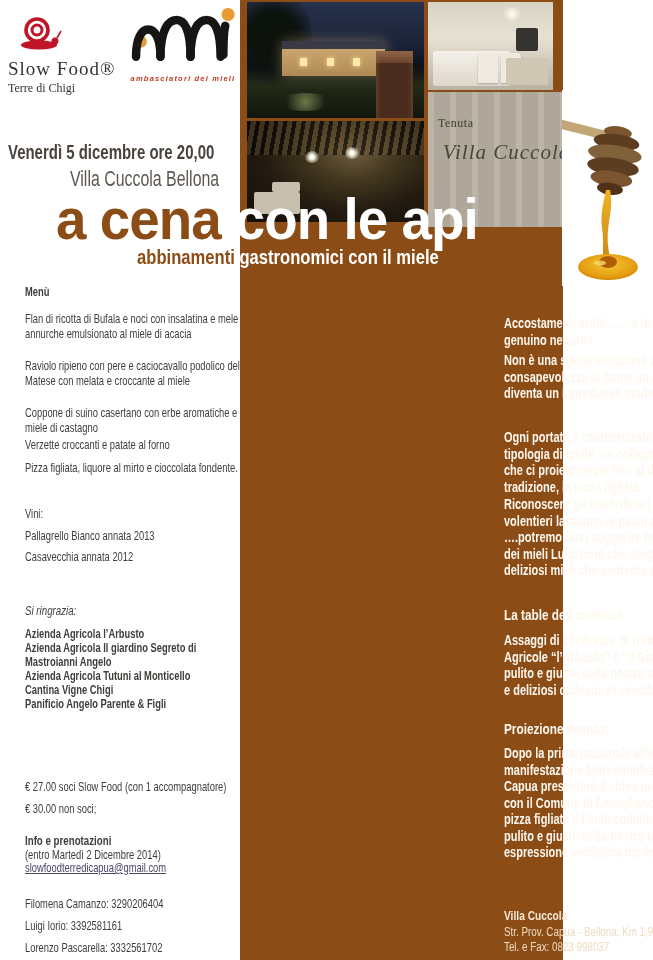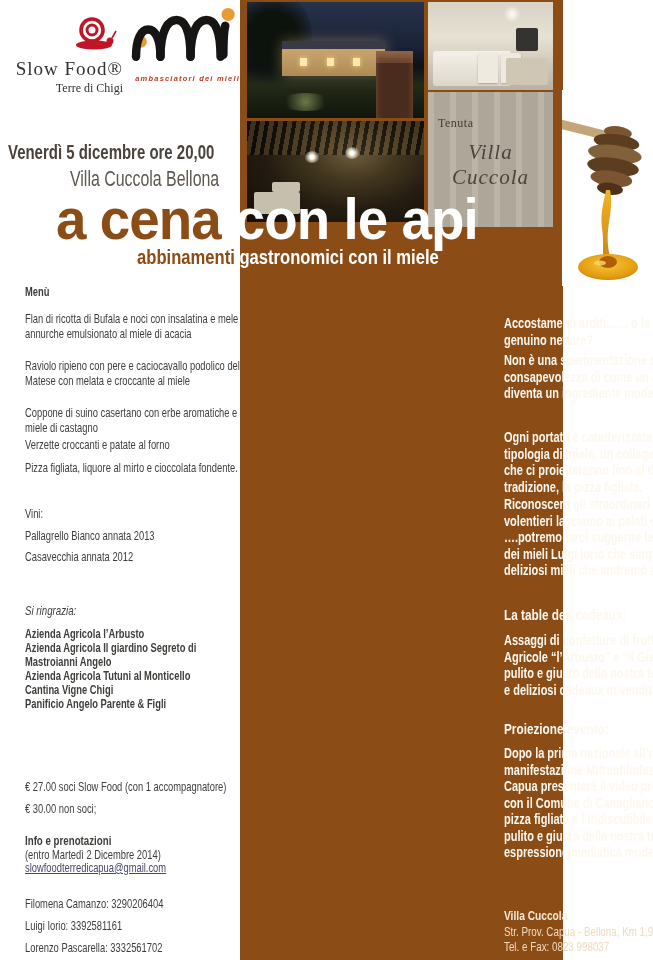--- a/index.html
+++ b/index.html
@@ -23,21 +23,21 @@
     background:radial-gradient(circle,rgba(210,230,140,.45),rgba(0,0,0,0) 70%);}
   #photo-interior{left:188px;top:2px;width:125px;height:88px;
     background:linear-gradient(180deg,#d9d3c6 0%,#e7e1d4 40%,#b9b1a2 100%);}
   #photo-interior .table{position:absolute;left:4%;bottom:4%;width:62%;height:40%;
     background:linear-gradient(180deg,#f4f1ea,#ddd7cb);border-radius:3px;}
   #photo-interior .chair{position:absolute;bottom:8%;width:16%;height:34%;background:#efeae0;border-radius:3px 3px 0 0;box-shadow:0 1px 2px rgba(0,0,0,.25);}
   #photo-interior .tv{position:absolute;right:12%;top:30%;width:18%;height:26%;background:#34332f;border-radius:2px;}
   #photo-interior .dresser{position:absolute;right:4%;bottom:6%;width:34%;height:30%;background:#cfc6b4;border-radius:2px;}
   #photo-interior .lamp{position:absolute;right:26%;top:6%;width:14%;height:16%;border-radius:50%;
     background:radial-gradient(circle,#fffdf4,rgba(255,250,230,0) 75%);}
-  #photo-tenuta{left:188px;top:92px;width:125px;height:135px;background:#b2aa9c;}
+  #photo-tenuta{left:188px;top:92px;width:125px;height:135px;background:#b2aa9c;padding-left:32px;}
   #photo-tenuta .streaks{position:absolute;inset:0;
     background:repeating-linear-gradient(90deg,rgba(235,230,220,.35) 0 6px,rgba(150,142,128,.25) 6px 22px);opacity:.5;}
   #photo-tenuta .t-label{position:absolute;left:10px;top:24px;font-family:"Liberation Serif",serif;
     font-size:12px;color:#3f3a32;letter-spacing:.5px;}
   #photo-tenuta .t-name{position:absolute;left:0;top:48px;width:100%;text-align:center;
     font-family:"Liberation Serif",serif;font-style:italic;font-size:21px;color:#4a443c;letter-spacing:1px;}
   #photo-terrace{left:7px;top:121px;width:177px;height:101px;
     background:radial-gradient(ellipse at 60% 32%,#6e5c3e 0%,#43371f 28%,#241c11 58%,#120d08 100%);}
   #photo-terrace .pergola{position:absolute;left:0;top:0;width:100%;height:34%;
     background:repeating-linear-gradient(100deg,rgba(0,0,0,.55) 0 4px,rgba(120,95,60,.35) 4px 9px);}
@@ -64,24 +64,24 @@
   #big-title .t-white{color:#ffffff;}
   #subtitle{left:137px;top:245px;font-size:20.5px;font-weight:bold;
             transform:scaleX(.81);transform-origin:0 0;white-space:nowrap;z-index:6;}
   #subtitle .t-brown{color:#8c4c16;}
   #subtitle .t-white{color:#ffffff;}
   #email-link{color:#474768;text-decoration:underline;cursor:pointer;}
   .sponsor-line{white-space:nowrap;font-weight:bold;line-height:14px;}
   #flyer-footer .addr{font-weight:normal;font-size:12.5px;color:#eedcc0;line-height:15px;}
   #flyer-footer .fname{font-size:13px;color:#f6ecd9;}
   
-  #slowfood-logo{left:8px;top:12px;width:115px;height:90px;text-align:right;}
+  #slowfood-logo{left:8px;top:12px;width:115px;height:90px;text-align:left;}
   #slowfood-logo .sf-title{font-family:"Liberation Serif",serif;font-size:19px;color:#33322f;letter-spacing:1px;}
   #slowfood-logo .sf-sub{font-family:"Liberation Serif",serif;font-size:12px;color:#33322f;margin-top:1px;}
-  #ambasciatori-logo{left:126px;top:6px;width:114px;height:90px;text-align:right;}
+  #ambasciatori-logo{left:126px;top:6px;width:114px;height:90px;text-align:center;}
   #ambasciatori-logo .am-caption{font-size:7.5px;font-style:italic;font-weight:bold;color:#c03a20;letter-spacing:1.2px;margin-top:2px;}
 </style>
 </head>
 <body>
 
 <div id="canvas">
 
   <div id="brown-col" class="abs">
 
     <div id="photo-villa" class="photo">

